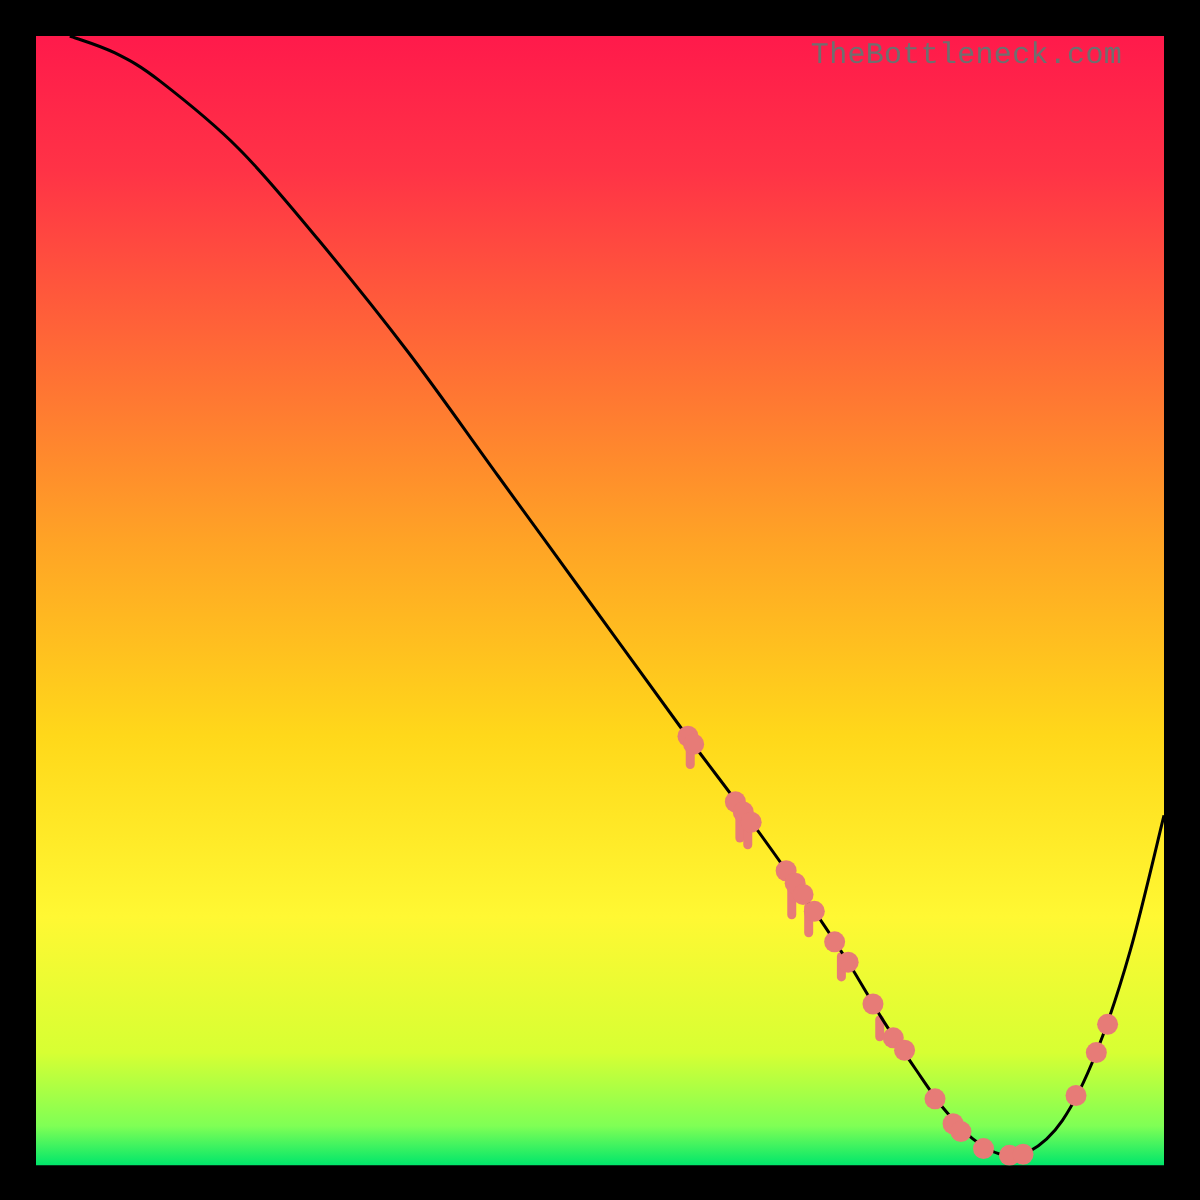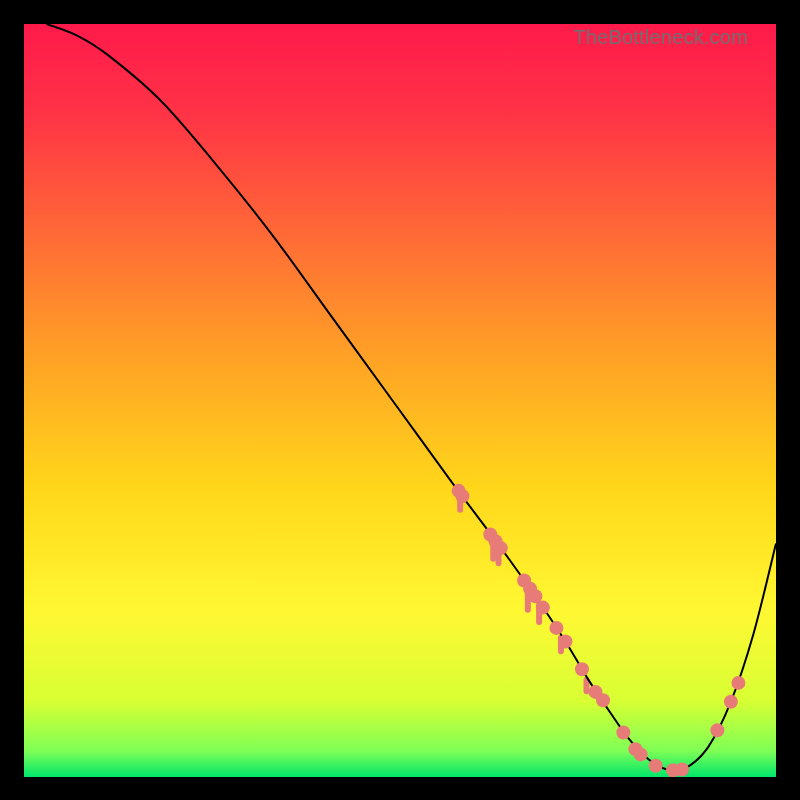--- a/index.html
+++ b/index.html
@@ -11,20 +11,21 @@
     overflow: hidden;
     font-family: Arial, Helvetica, sans-serif;
   }
   .frame {
     position: absolute;
     left: 24px;
     top: 24px;
     width: 752px;
     height: 753px;
     background: #000;
+    font-family: Liberation Mono, monospace;
   }
   .watermark {
     position: absolute;
     top: 2px;
     right: 28px;
     color: #6f6f6f;
     font-size: 20px;
     font-weight: 400;
     letter-spacing: 0.2px;
     z-index: 10;

